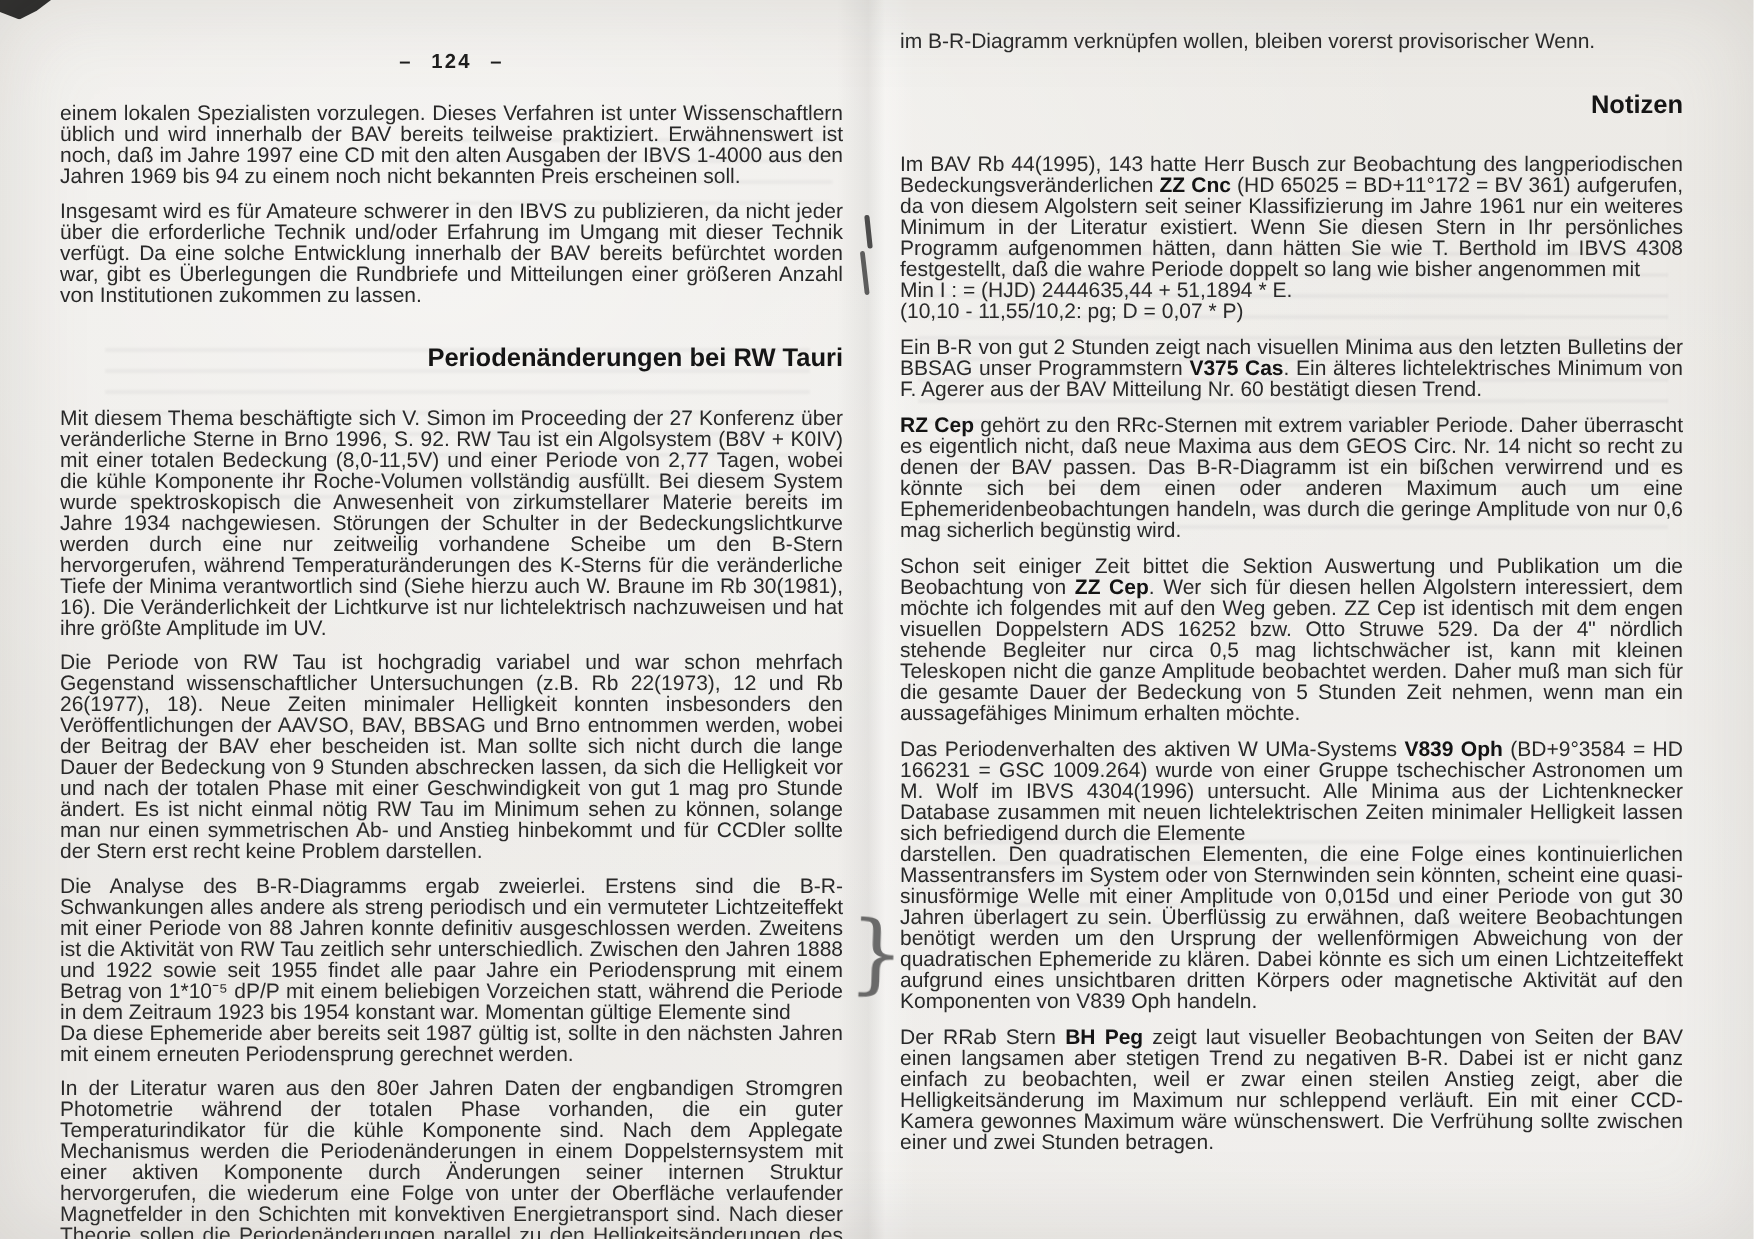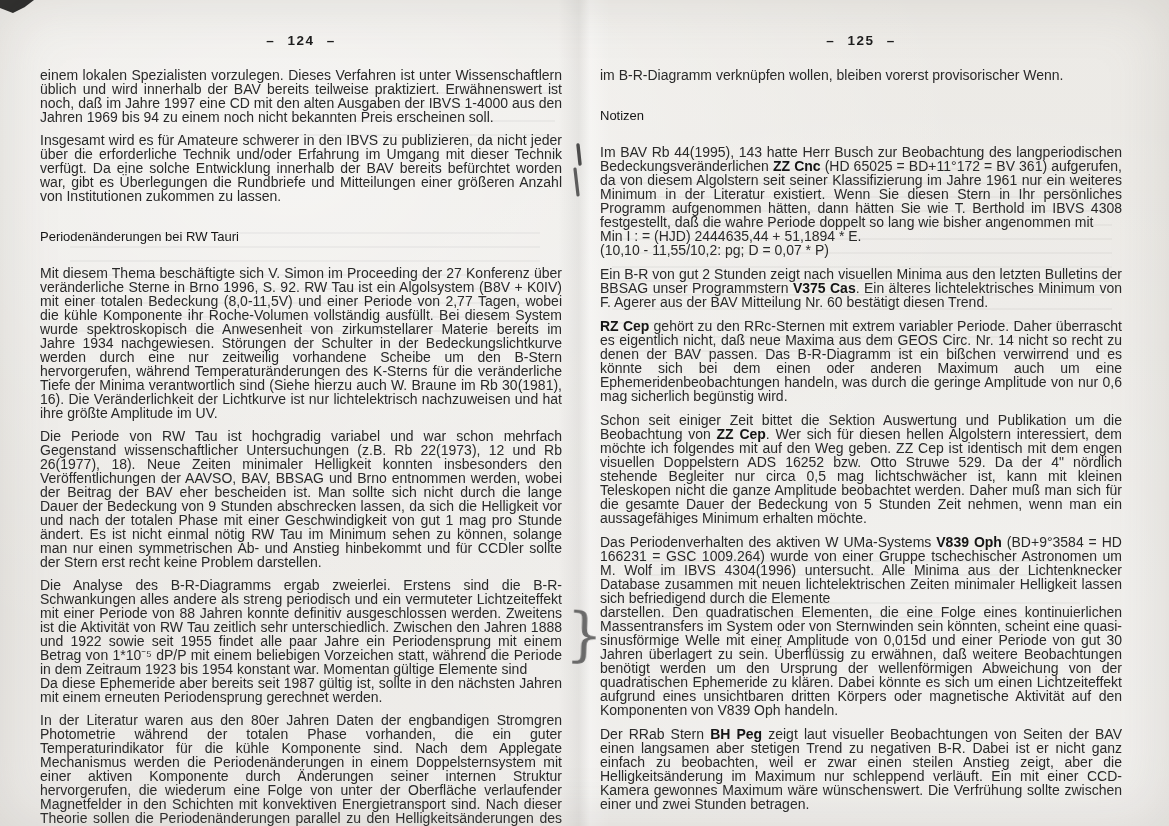--- a/index.html
+++ b/index.html
@@ -20,21 +20,21 @@
     font-size:13.5px;font-weight:bold;color:#1d1d1d;letter-spacing:1.5px;word-spacing:7px;
   }
   .body-text p, .body-text div.blk p{
     margin:0;font-size:14px;line-height:14px;text-align:justify;
     color:#292929;
   }
   .mt-first{margin-top:20px !important;}
   .mt-par{margin-top:9px !important;}
   .mt-par-r{margin-top:10px !important;}
   .heading{
-    margin:26px 0 0 0;text-align:left;font-weight:normal;font-size:13px;color:#151515;
+    margin:26px 0 0 0;text-align:right;font-weight:bold;font-size:17px;color:#151515;
   }
   .after-heading{margin-top:22px !important;}
   .formula{text-align:center;}
   .formula-note{text-align:center;}
   b{color:#141414;}
   
   .corner-artifact{
     position:absolute;left:0;top:0;width:34px;height:13px;background:#161616;
     clip-path:polygon(0 0,100% 0,72% 55%,38% 100%,0 62%);
     opacity:.92;
@@ -87,21 +87,20 @@
     <p class="mt-par">Die Periode von RW Tau ist hochgradig variabel und war schon mehrfach Gegenstand wissenschaftlicher Untersuchungen (z.B. Rb 22(1973), 12 und Rb 26(1977), 18). Neue Zeiten minimaler Helligkeit konnten insbesonders den Veröffentlichungen der AAVSO, BAV, BBSAG und Brno entnommen werden, wobei der Beitrag der BAV eher bescheiden ist. Man sollte sich nicht durch die lange Dauer der Bedeckung von 9 Stunden abschrecken lassen, da sich die Helligkeit vor und nach der totalen Phase mit einer Geschwindigkeit von gut 1 mag pro Stunde ändert. Es ist nicht einmal nötig RW Tau im Minimum sehen zu können, solange man nur einen symmetrischen Ab- und Anstieg hinbekommt und für CCDler sollte der Stern erst recht keine Problem darstellen.</p>
     <div class="blk mt-par">
       <p>Die Analyse des B-R-Diagramms ergab zweierlei. Erstens sind die B-R-Schwankungen alles andere als streng periodisch und ein vermuteter Lichtzeiteffekt mit einer Periode von 88 Jahren konnte definitiv ausgeschlossen werden. Zweitens ist die Aktivität von RW Tau zeitlich sehr unterschiedlich. Zwischen den Jahren 1888 und 1922 sowie seit 1955 findet alle paar Jahre ein Periodensprung mit einem Betrag von 1*10⁻⁵ dP/P mit einem beliebigen Vorzeichen statt, während die Periode in dem Zeitraum 1923 bis 1954 konstant war. Momentan gültige Elemente sind</p>
       <p>Da diese Ephemeride aber bereits seit 1987 gültig ist, sollte in den nächsten Jahren mit einem erneuten Periodensprung gerechnet werden.</p>
     </div>
     <p class="mt-par">In der Literatur waren aus den 80er Jahren Daten der engbandigen Stromgren Photometrie während der totalen Phase vorhanden, die ein guter Temperaturindikator für die kühle Komponente sind. Nach dem Applegate Mechanismus werden die Periodenänderungen in einem Doppelsternsystem mit einer aktiven Komponente durch Änderungen seiner internen Struktur hervorgerufen, die wiederum eine Folge von unter der Oberfläche verlaufender Magnetfelder in den Schichten mit konvektiven Energietransport sind. Nach dieser Theorie sollen die Periodenänderungen parallel zu den Helligkeitsänderungen des aktiven Sterns verlaufen, was aber im Fall RW Tau nicht beobachtet wurde. Auch alle anderen Erklärungsversuche, die die magnetische Aktivität mit den Schwankungen</p>
   </div>
 </div>
 
 <div class="page page-right">
-  <div class="pnum">– 125 –</div>
   <div class="body-text">
     <p class="mt-first">im B-R-Diagramm verknüpfen wollen, bleiben vorerst provisorischer Wenn.</p>
     <div class="heading">Notizen</div>
     <div class="blk after-heading">
       <p><span>Im BAV Rb 44(1995), 143 hatte Herr Busch zur Beobachtung des langperiodischen Bedeckungsveränderlichen </span><b>ZZ Cnc</b><span> (HD 65025 = BD+11°172 = BV 361) aufgerufen, da von diesem Algolstern seit seiner Klassifizierung im Jahre 1961 nur ein weiteres Minimum in der Literatur existiert. Wenn Sie diesen Stern in Ihr persönliches Programm aufgenommen hätten, dann hätten Sie wie T. Berthold im IBVS 4308 festgestellt, daß die wahre Periode doppelt so lang wie bisher angenommen mit</span></p>
       <p class="formula">Min I : = (HJD) 2444635,44 + 51,1894 * E.</p>
       <p class="formula-note">(10,10 - 11,55/10,2: pg; D = 0,07 * P)</p>
     </div>
     <p class="mt-par-r"><span>Ein B-R von gut 2 Stunden zeigt nach visuellen Minima aus den letzten Bulletins der BBSAG unser Programmstern </span><b>V375 Cas</b><span>. Ein älteres lichtelektrisches Minimum von F. Agerer aus der BAV Mitteilung Nr. 60 bestätigt diesen Trend.</span></p>
     <p class="mt-par-r"><b>RZ Cep</b><span> gehört zu den RRc-Sternen mit extrem variabler Periode. Daher überrascht es eigentlich nicht, daß neue Maxima aus dem GEOS Circ. Nr. 14 nicht so recht zu denen der BAV passen. Das B-R-Diagramm ist ein bißchen verwirrend und es könnte sich bei dem einen oder anderen Maximum auch um eine Ephemeridenbeobachtungen handeln, was durch die geringe Amplitude von nur 0,6 mag sicherlich begünstig wird.</span></p>

